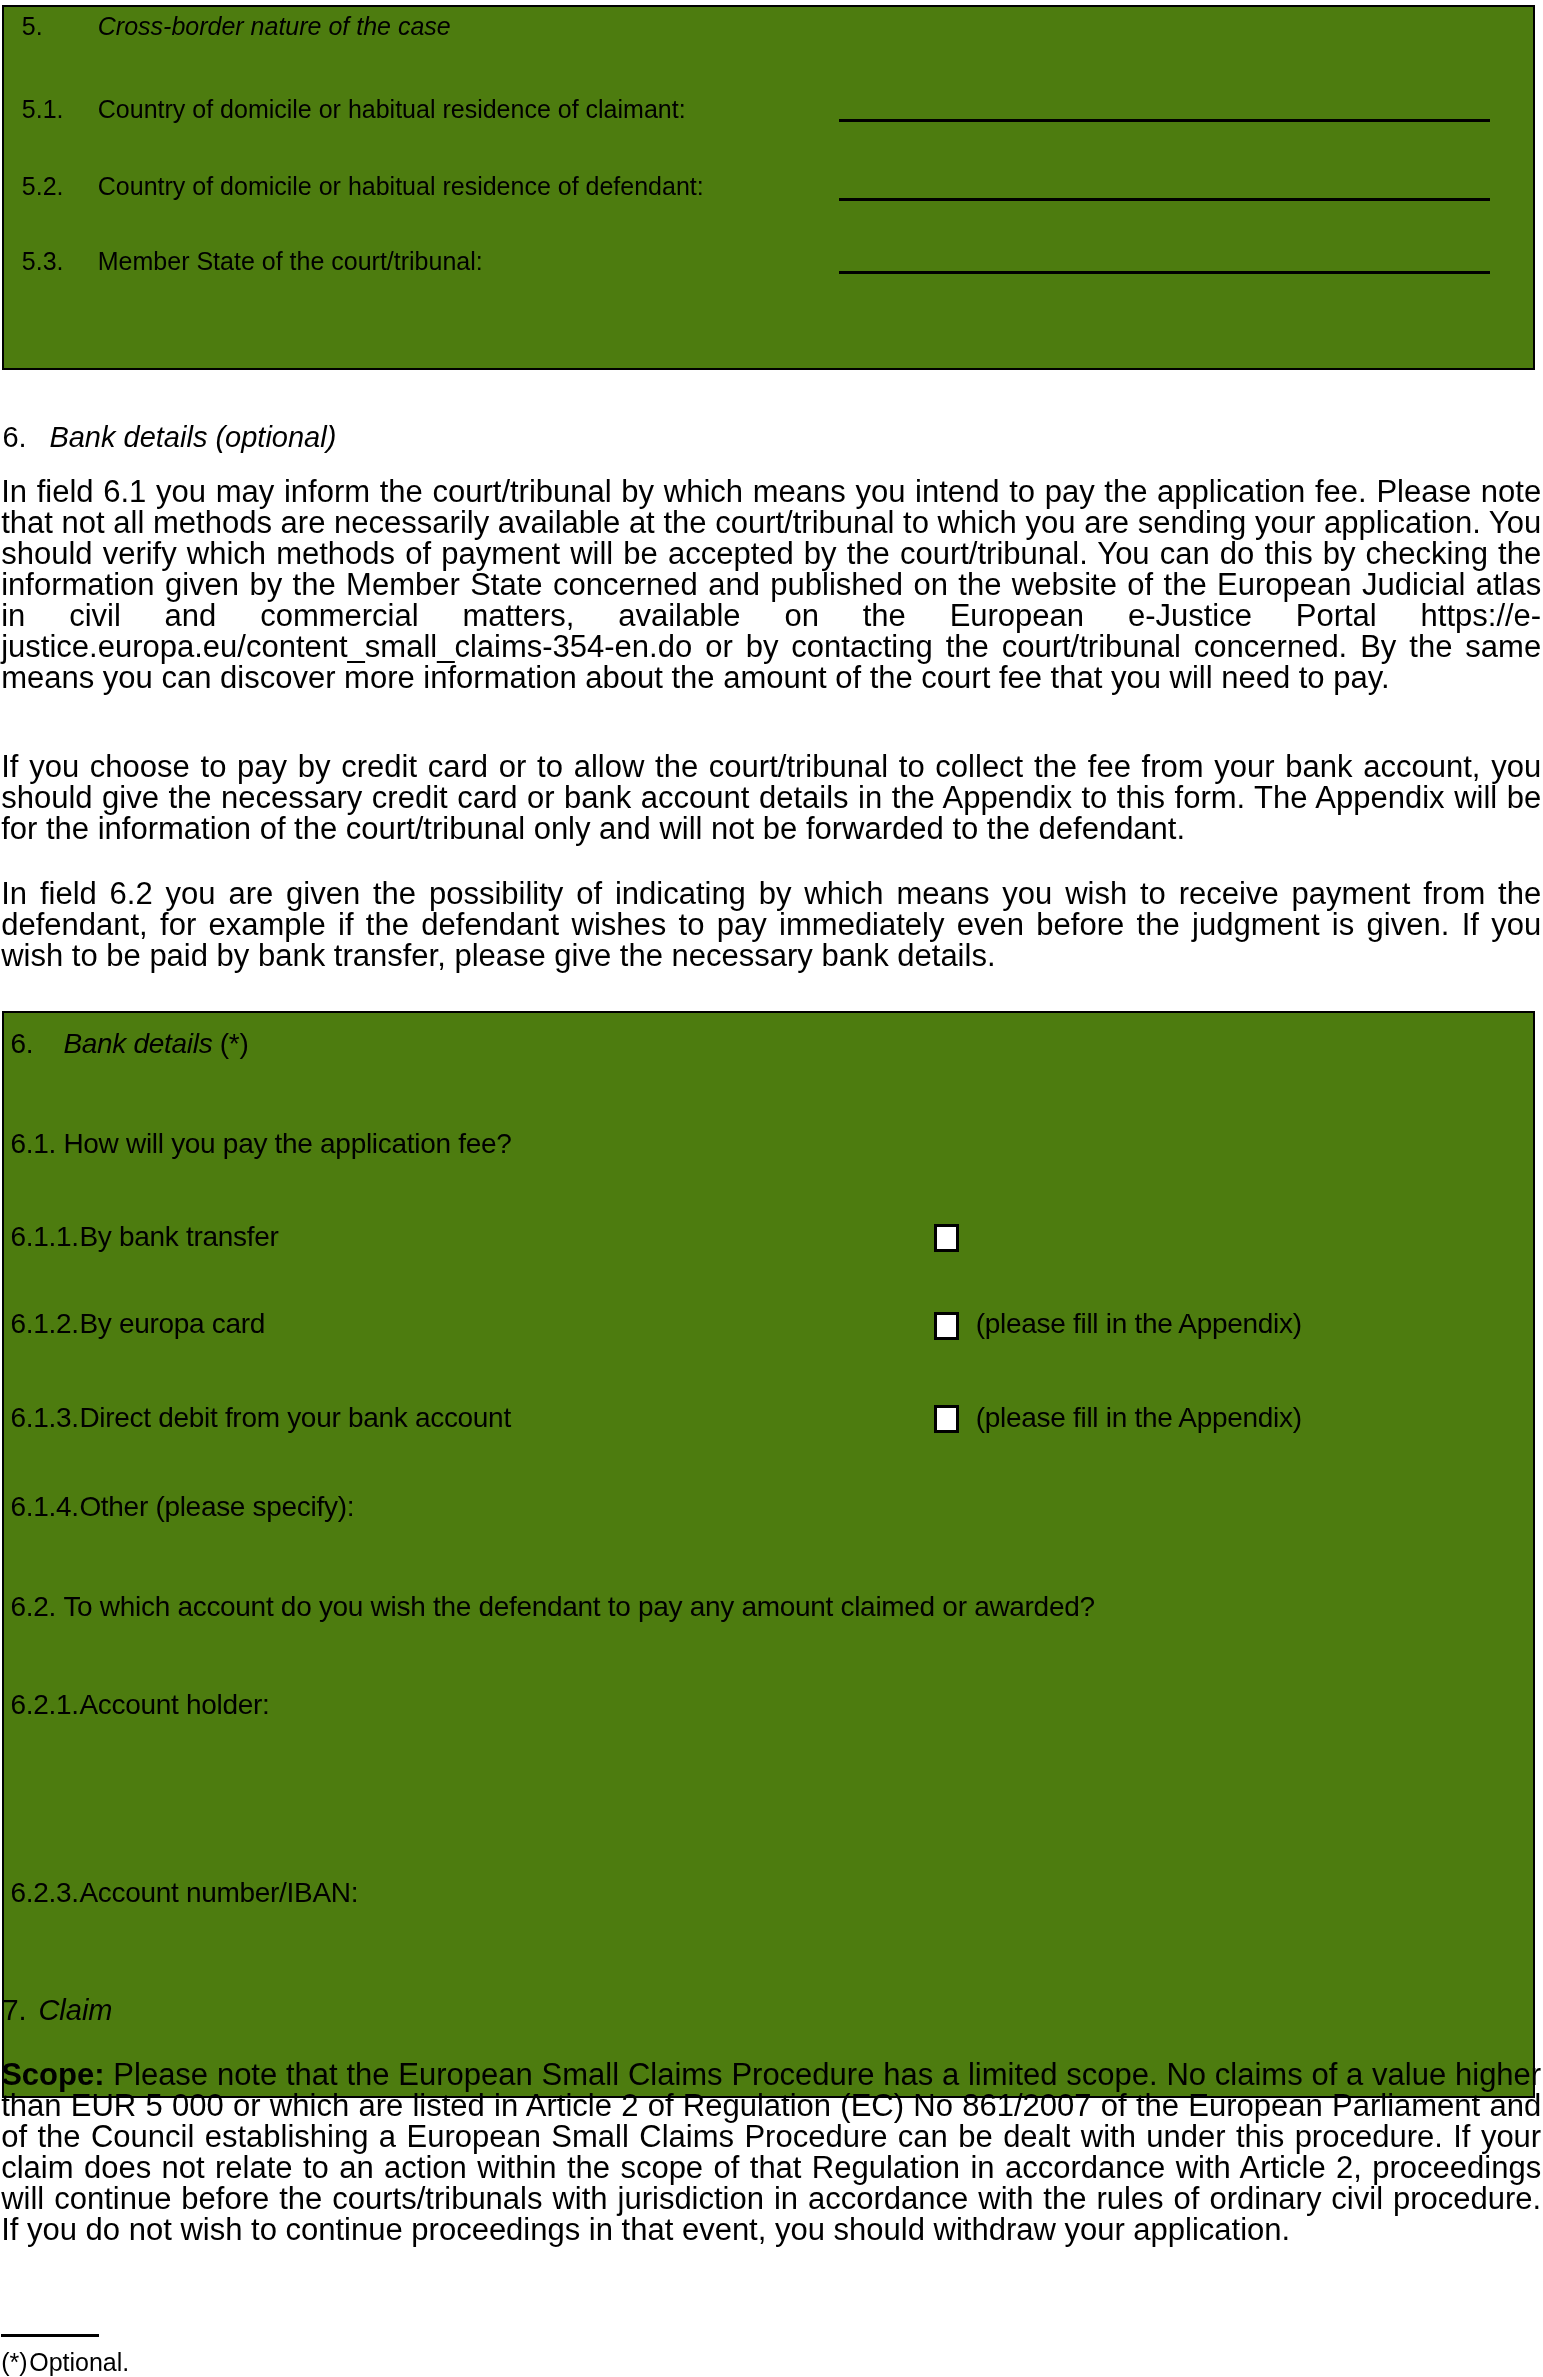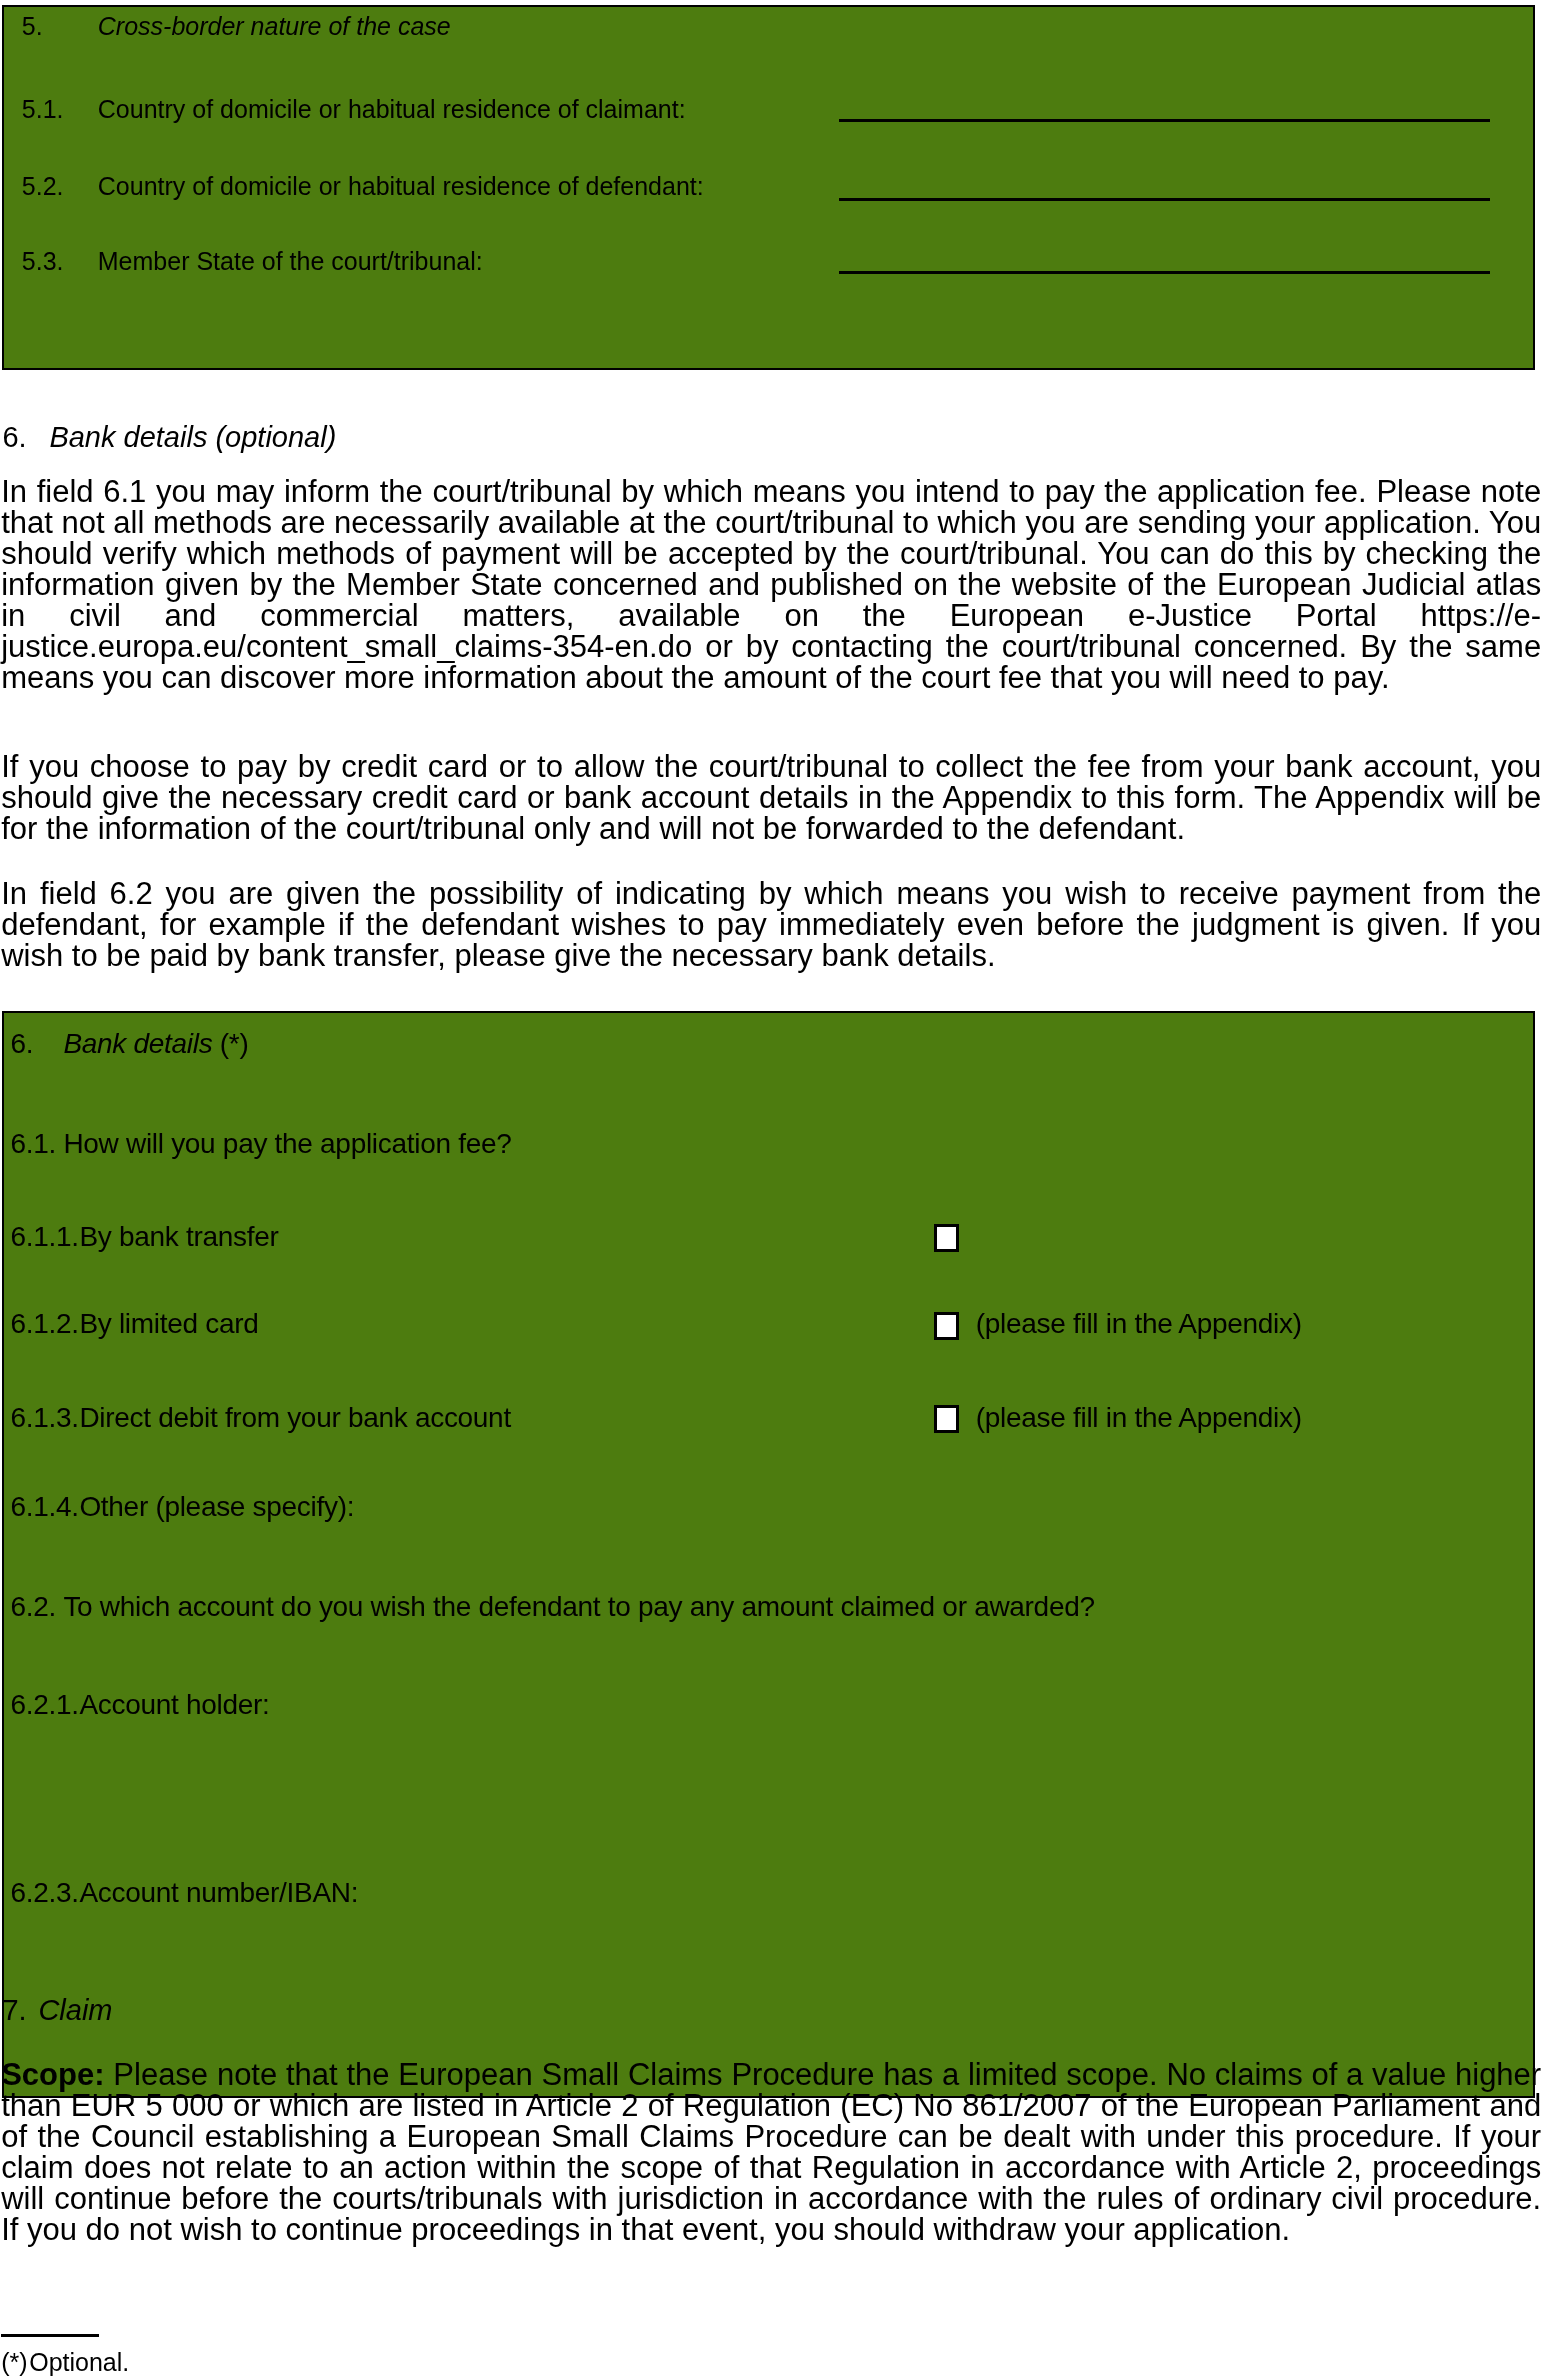--- a/index.html
+++ b/index.html
@@ -89,21 +89,21 @@
   <div class="row b6row short" style="top:115px;">
     <span class="num">6.1.</span><span>How will you pay the application fee?</span>
   </div>
 
   <div class="row b6row" style="top:208px;">
     <span class="num">6.1.1.</span><span>By bank transfer</span>
   </div>
   <div class="checkbox" style="top:211px;"></div>
 
   <div class="row b6row" style="top:295px;">
-    <span class="num">6.1.2.</span><span>By limited card</span>
+    <span class="num">6.1.2.</span><span>By europa card</span>
   </div>
   <div class="checkbox" style="top:299px;"></div>
   <div class="note" style="top:295px;">(please fill in the Appendix)</div>
 
   <div class="row b6row" style="top:389px;">
     <span class="num">6.1.3.</span><span>Direct debit from your bank account</span>
   </div>
   <div class="checkbox" style="top:392px;"></div>
   <div class="note" style="top:389px;">(please fill in the Appendix)</div>
 

